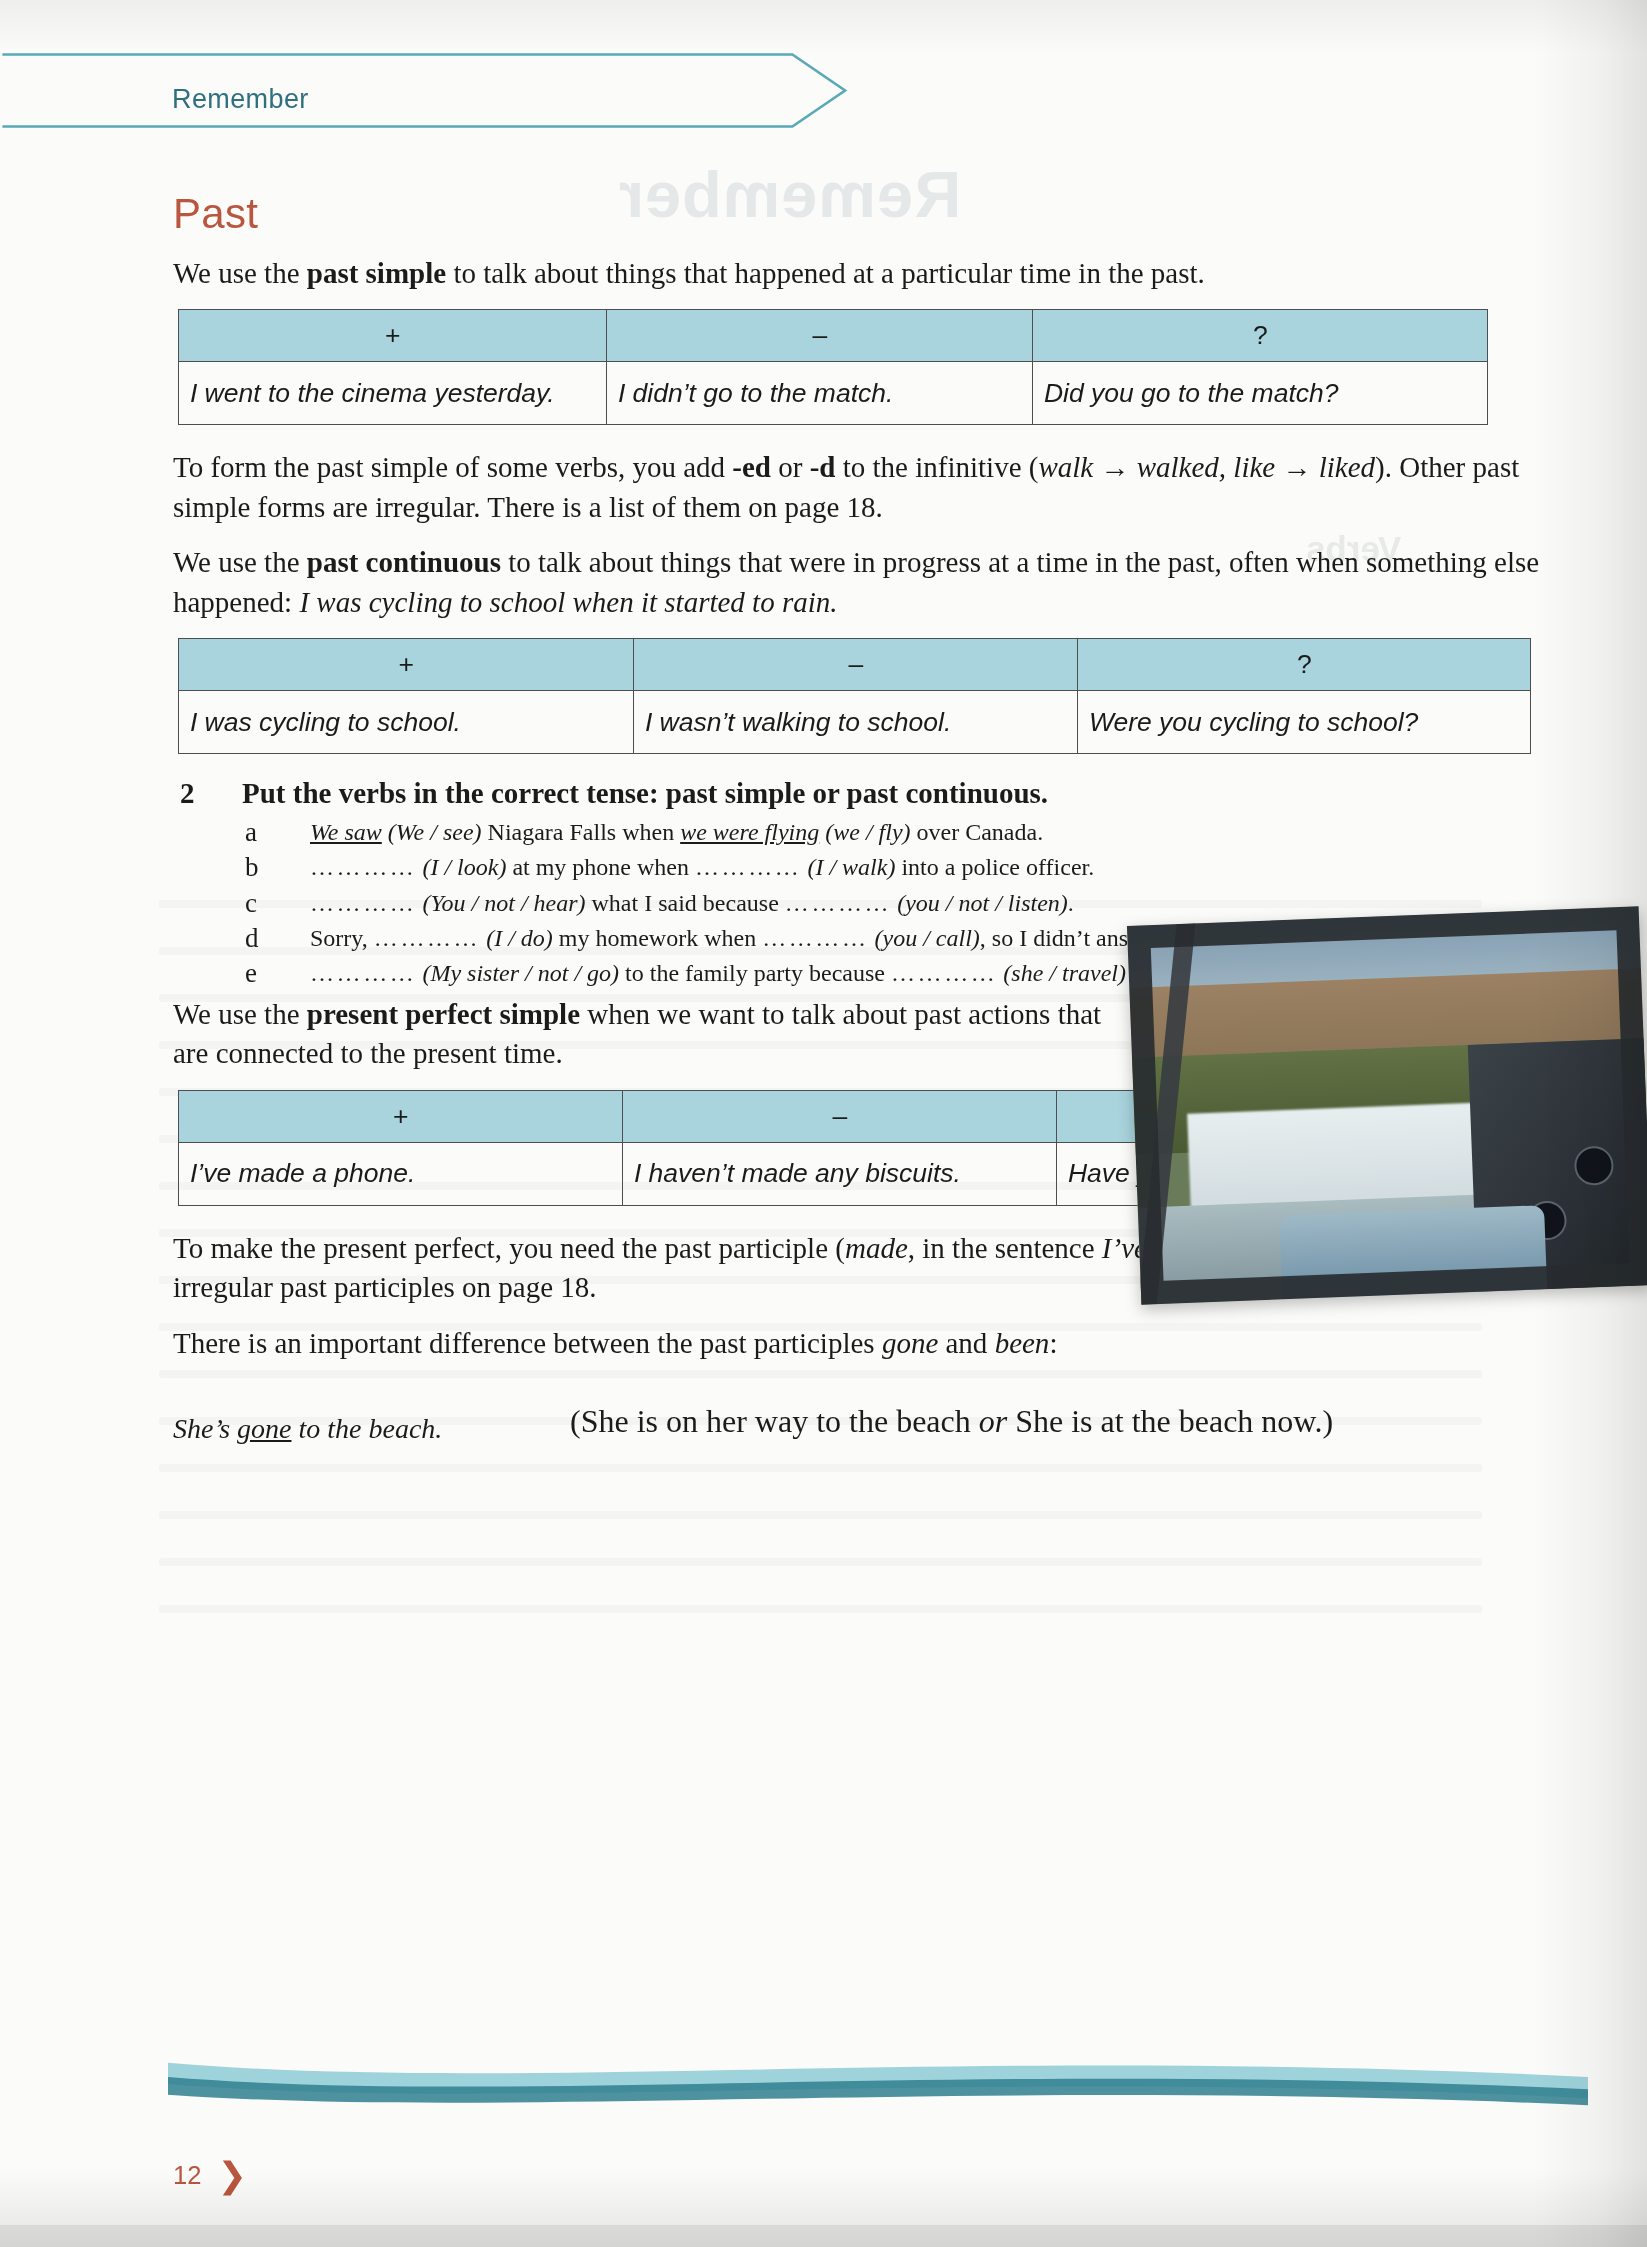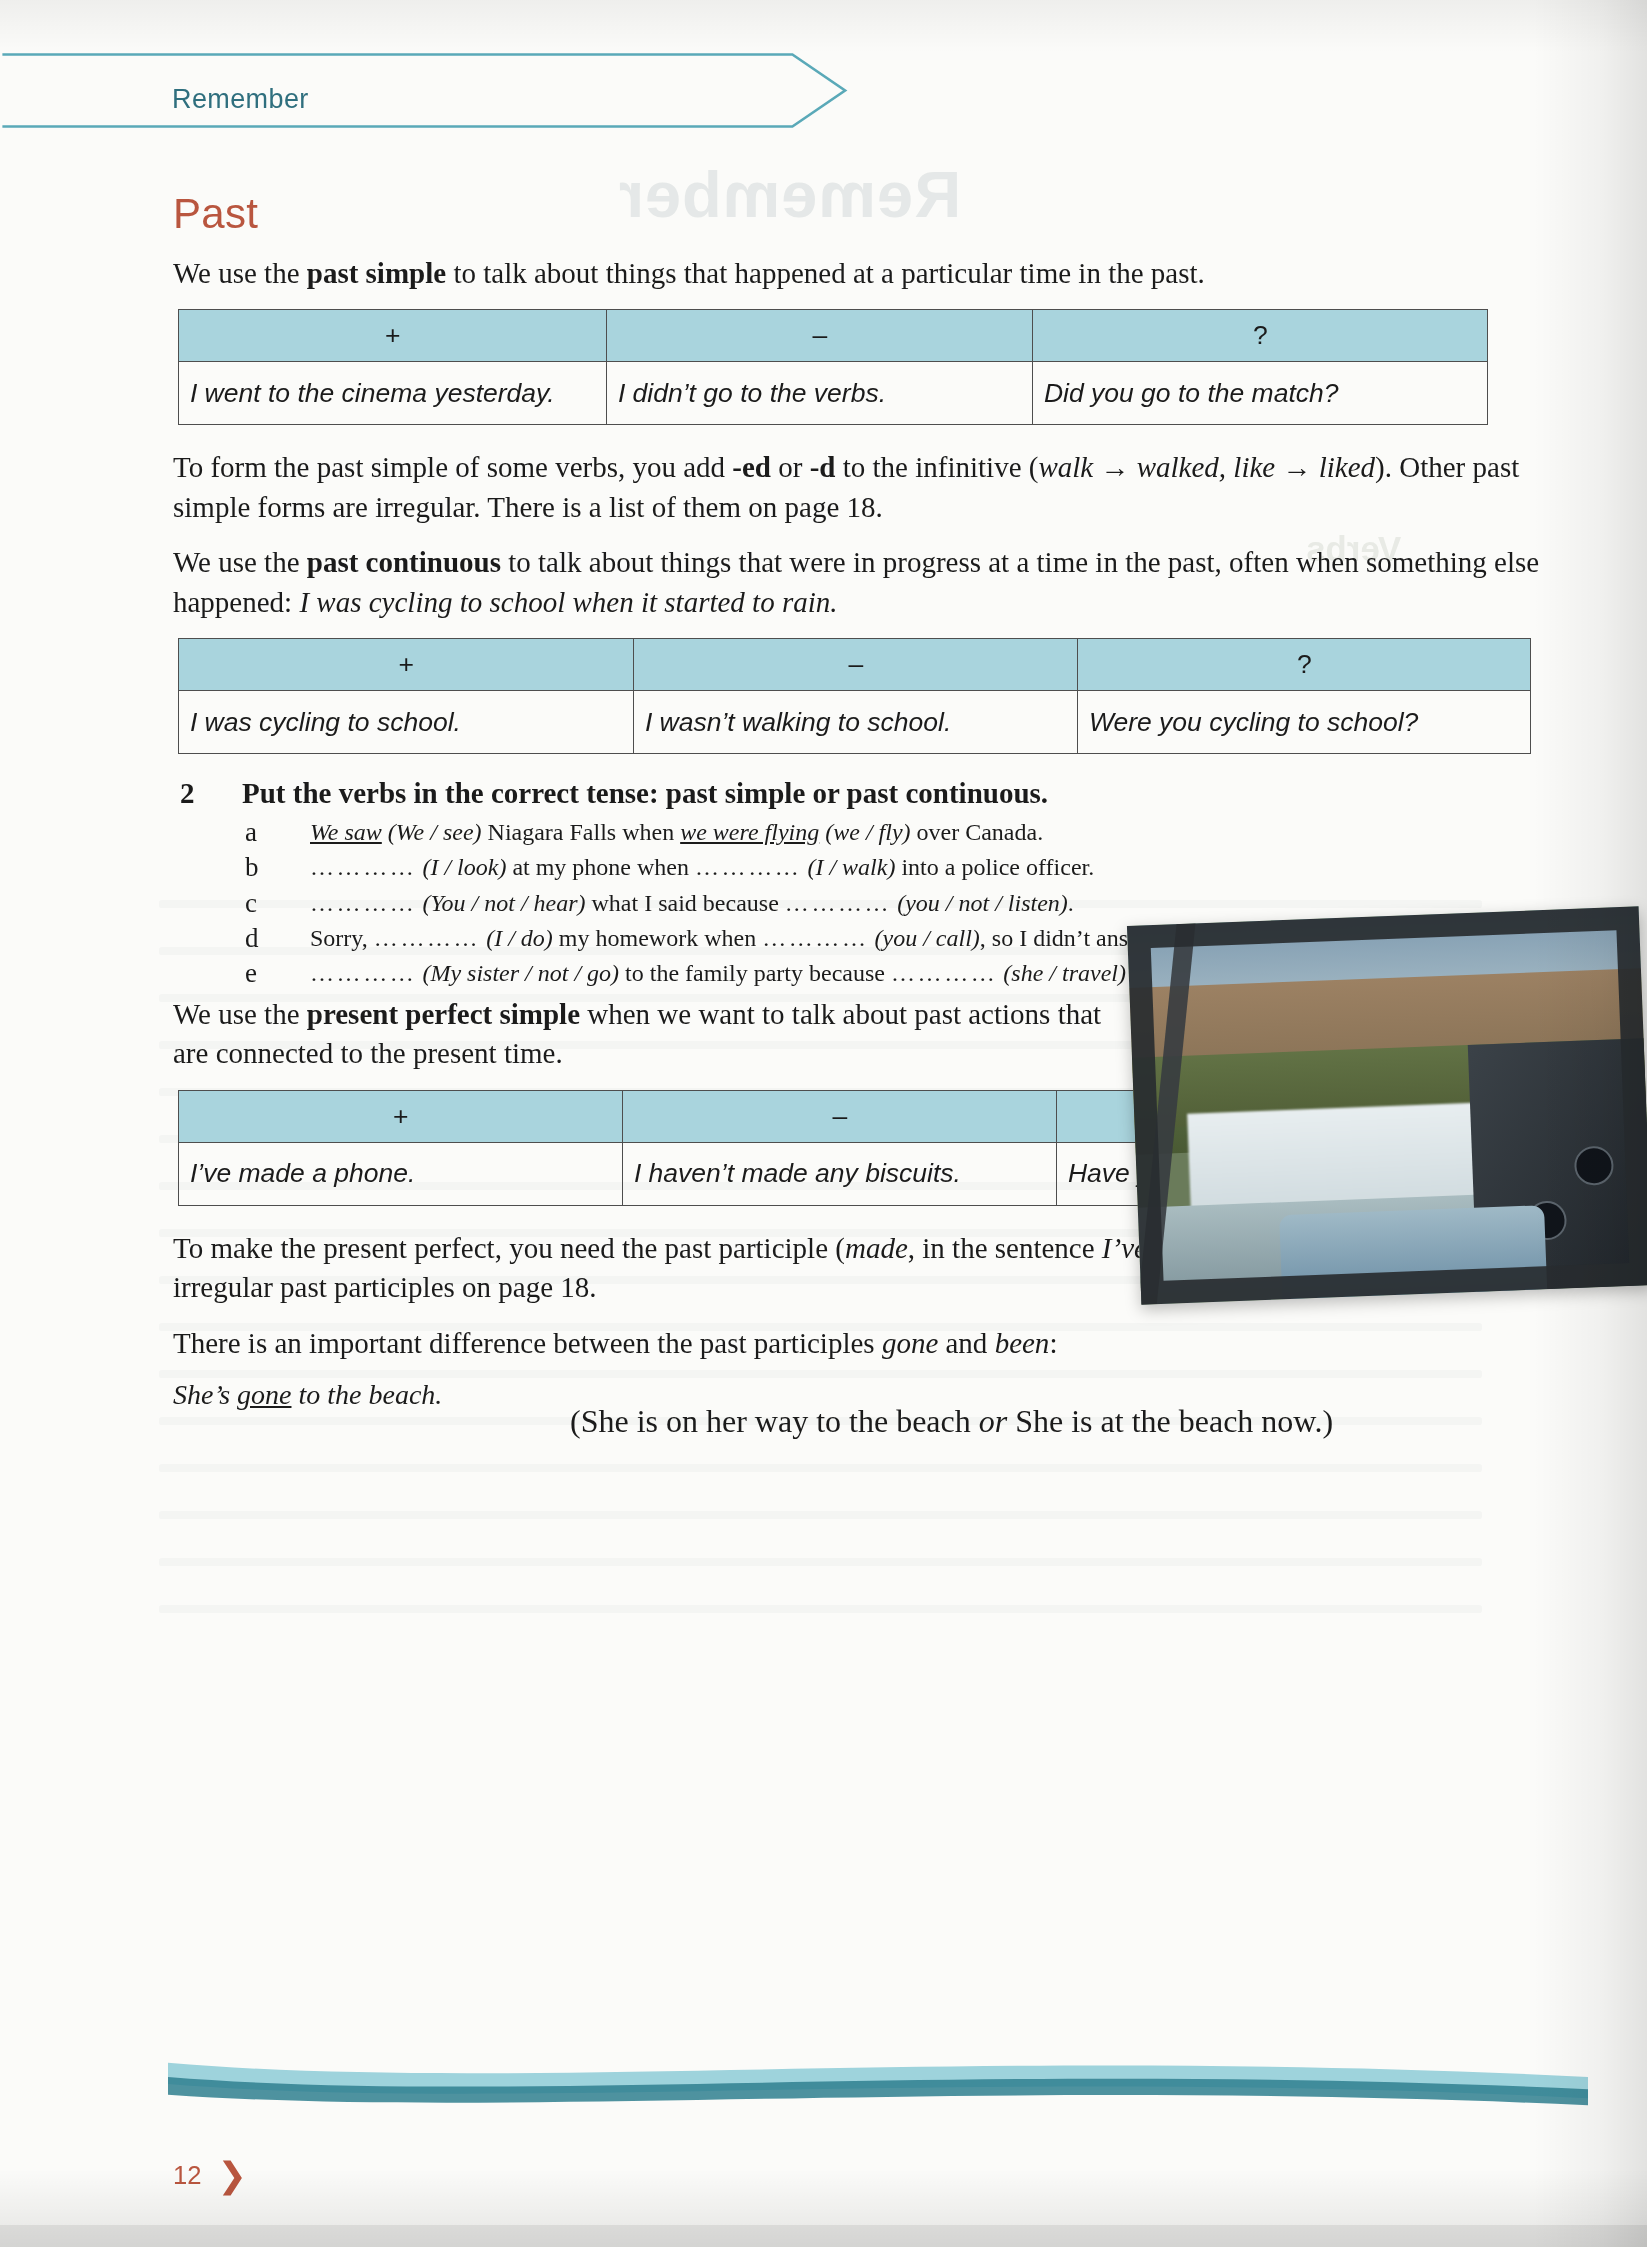--- a/index.html
+++ b/index.html
@@ -335,21 +335,21 @@
 
   <table class="grammar">
     <tbody>
         <tr>
       <th style="width:425px">+</th>
       <th style="width:423px">–</th>
       <th style="width:452px">?</th>
     </tr>
     <tr>
       <td>I went to the cinema yesterday.</td>
-      <td>I didn’t go to the verbs.</td>
+      <td>I didn’t go to the match.</td>
       <td>Did you go to the match?</td>
     </tr>
   </tbody>
     </table>
 
   <p class="para">
     <span>To form the past simple of some verbs, you add </span><span class="bold">-ed</span><span> or </span><span class="bold">-d</span><span> to the infinitive (</span><span class="ital">walk → walked, like → liked</span><span>). Other past simple forms are irregular. There is a list of them on page 18.</span>
   </p>
 
   <p class="para">
@@ -448,21 +448,21 @@
 
   <p class="para">
     <span>To make the present perfect, you need the past participle (</span><span class="ital">made</span><span>, in the sentence </span><span class="ital">I’ve made a cake</span><span>). There is a list of irregular past participles on page 18.</span>
   </p>
 
   <p class="para">
     <span>There is an important difference between the past participles </span><span class="ital">gone</span><span> and </span><span class="ital">been</span><span>:</span>
   </p>
 
   <div style="display:flex; margin-bottom:12.4px;">
-    <div style="width:397px; font-size:28px; font-style:italic;">
+    <div style="width:397px; font-size:28px; font-style:italic;margin-top:34px;">
       <span>She’s </span><span style="text-decoration:underline;">gone</span><span> to the beach.</span>
     </div>
     <div style="font-size:32px;margin-top:24px;">
       <span>(She is on her way to the beach </span><span class="ital">or</span><span> She is at the beach now.)</span>
     </div>
   </div>
 
 
 </div>
 

